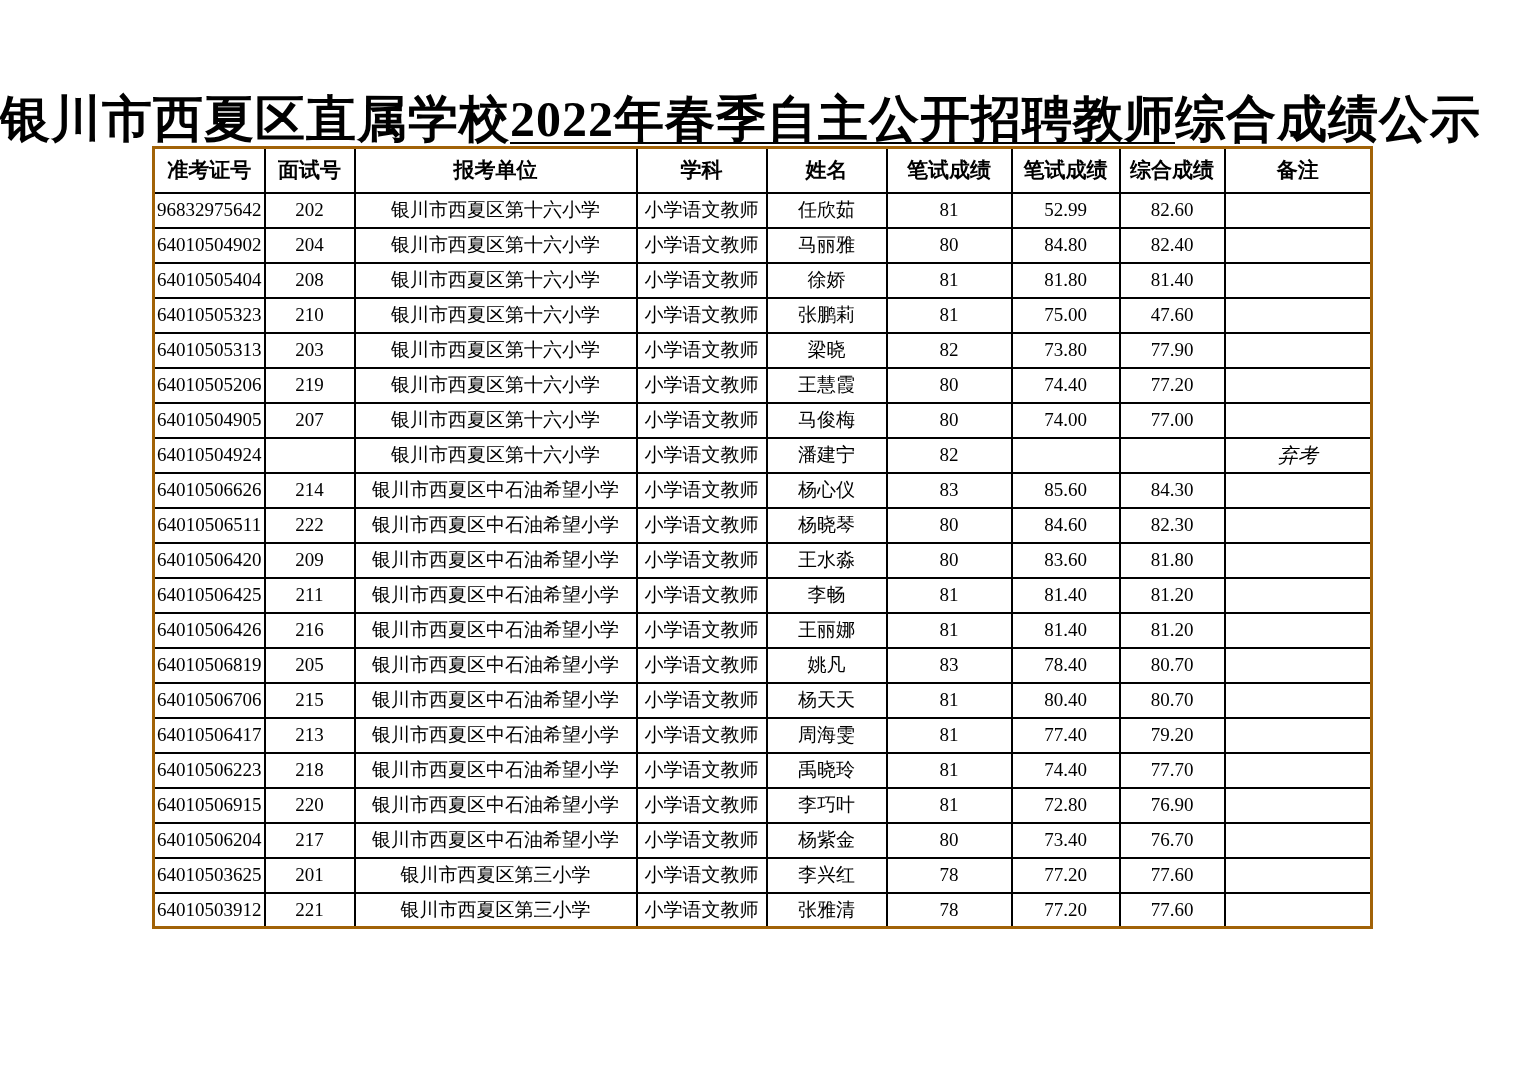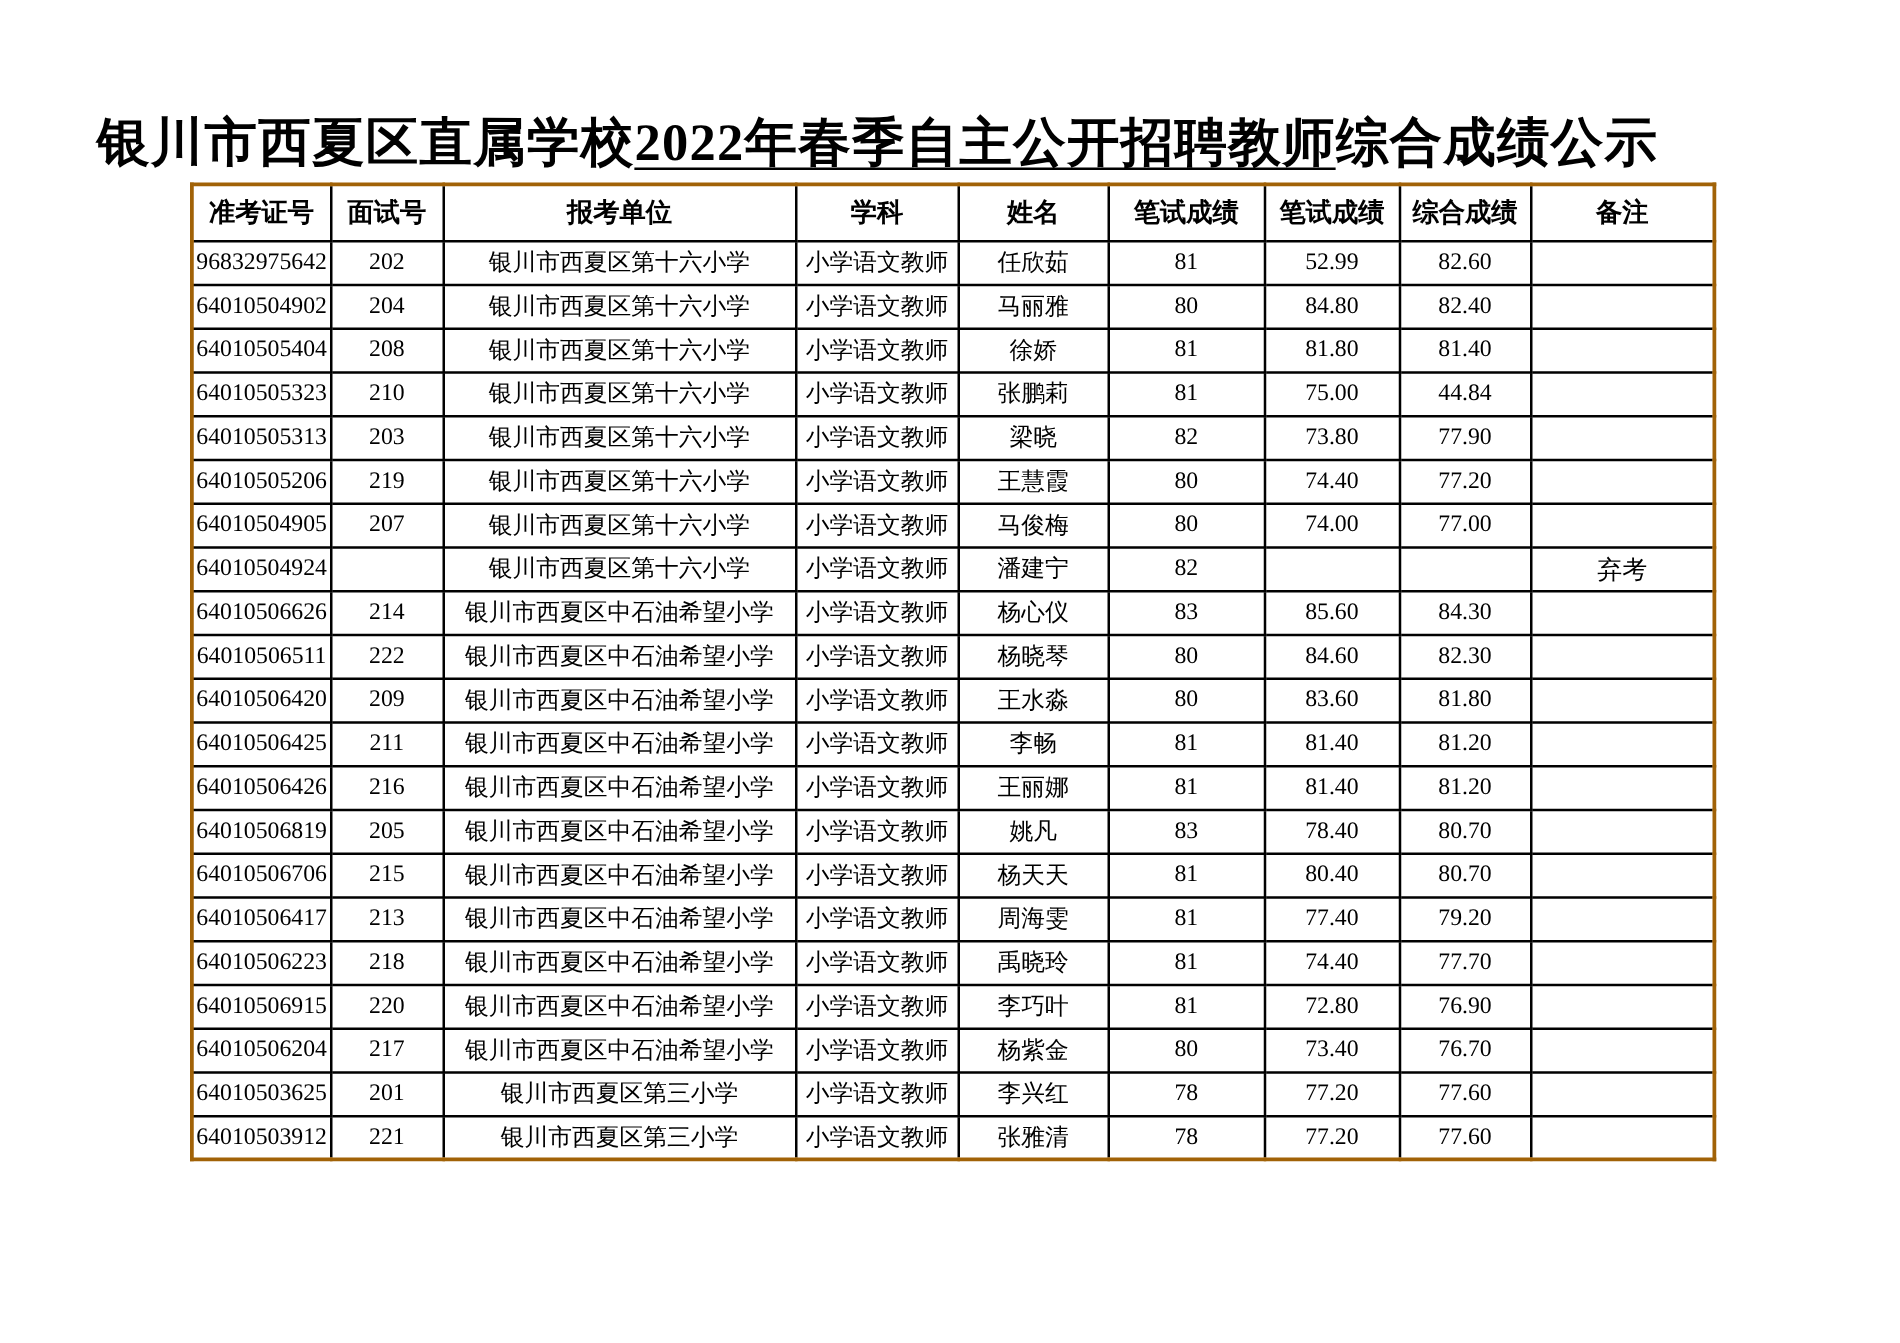--- a/index.html
+++ b/index.html
@@ -10,21 +10,21 @@
     color: #000000;
     overflow: hidden;
     position: relative;
   }
   .doc-title {
     position: absolute;
     top: 86px;
     left: 0;
     width: 1404px;
     text-align: center;
-    font-size: 42px;
+    font-size: 50px;
     font-weight: bold;
     letter-spacing: 1px;
     white-space: nowrap;
   }
   .doc-title .underlined {
     text-decoration: underline;
     text-decoration-thickness: 2px;
     text-underline-offset: 6px;
   }
   table.score-table {
@@ -47,20 +47,21 @@
     height: 45px;
     font-size: 21px;
     font-weight: bold;
   }
   .score-table td {
     height: 35px;
     font-size: 19px;
     font-weight: normal;
   }
   .score-table td.remark {
+    font-style: italic;
     font-size: 20px;
   }
 </style>
 </head>
 <body>
 
 <div class="doc-title">
   <span>银川市西夏区直属学校</span><span class="underlined">2022年春季自主公开招聘教师</span><span>综合成绩公示</span>
 </div>
 
@@ -124,21 +125,21 @@
         <td></td>
       </tr>
       <tr>
         <td>64010505323</td>
         <td>210</td>
         <td>银川市西夏区第十六小学</td>
         <td>小学语文教师</td>
         <td>张鹏莉</td>
         <td>81</td>
         <td>75.00</td>
-        <td>44.84</td>
+        <td>47.60</td>
         <td></td>
       </tr>
       <tr>
         <td>64010505313</td>
         <td>203</td>
         <td>银川市西夏区第十六小学</td>
         <td>小学语文教师</td>
         <td>梁晓</td>
         <td>82</td>
         <td>73.80</td>

